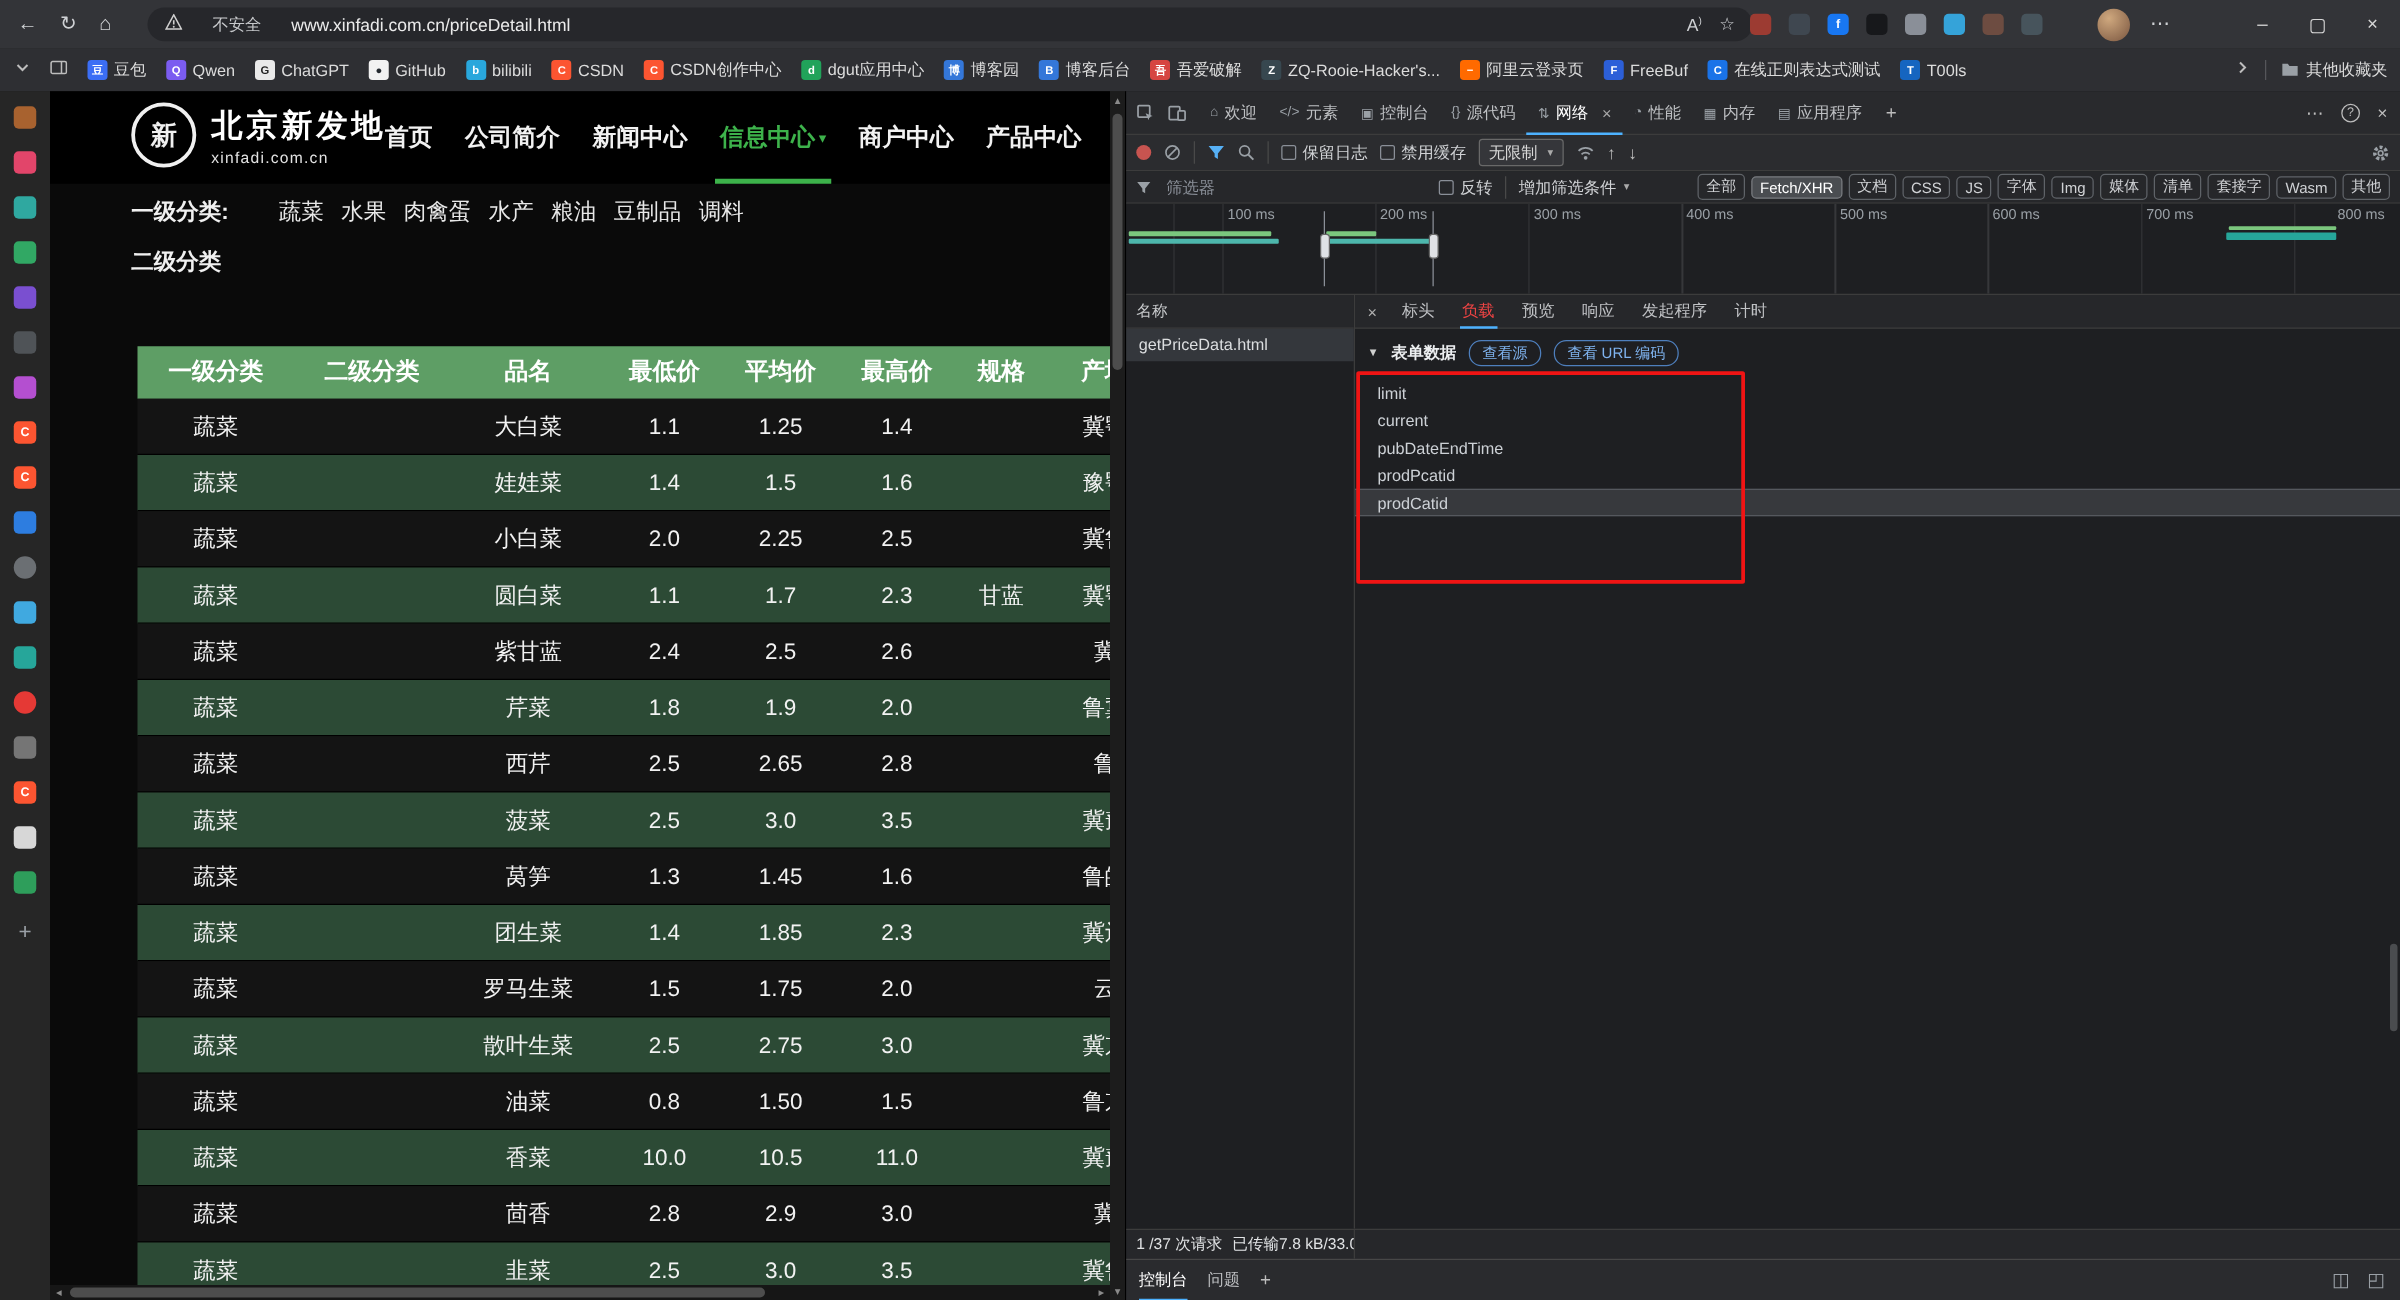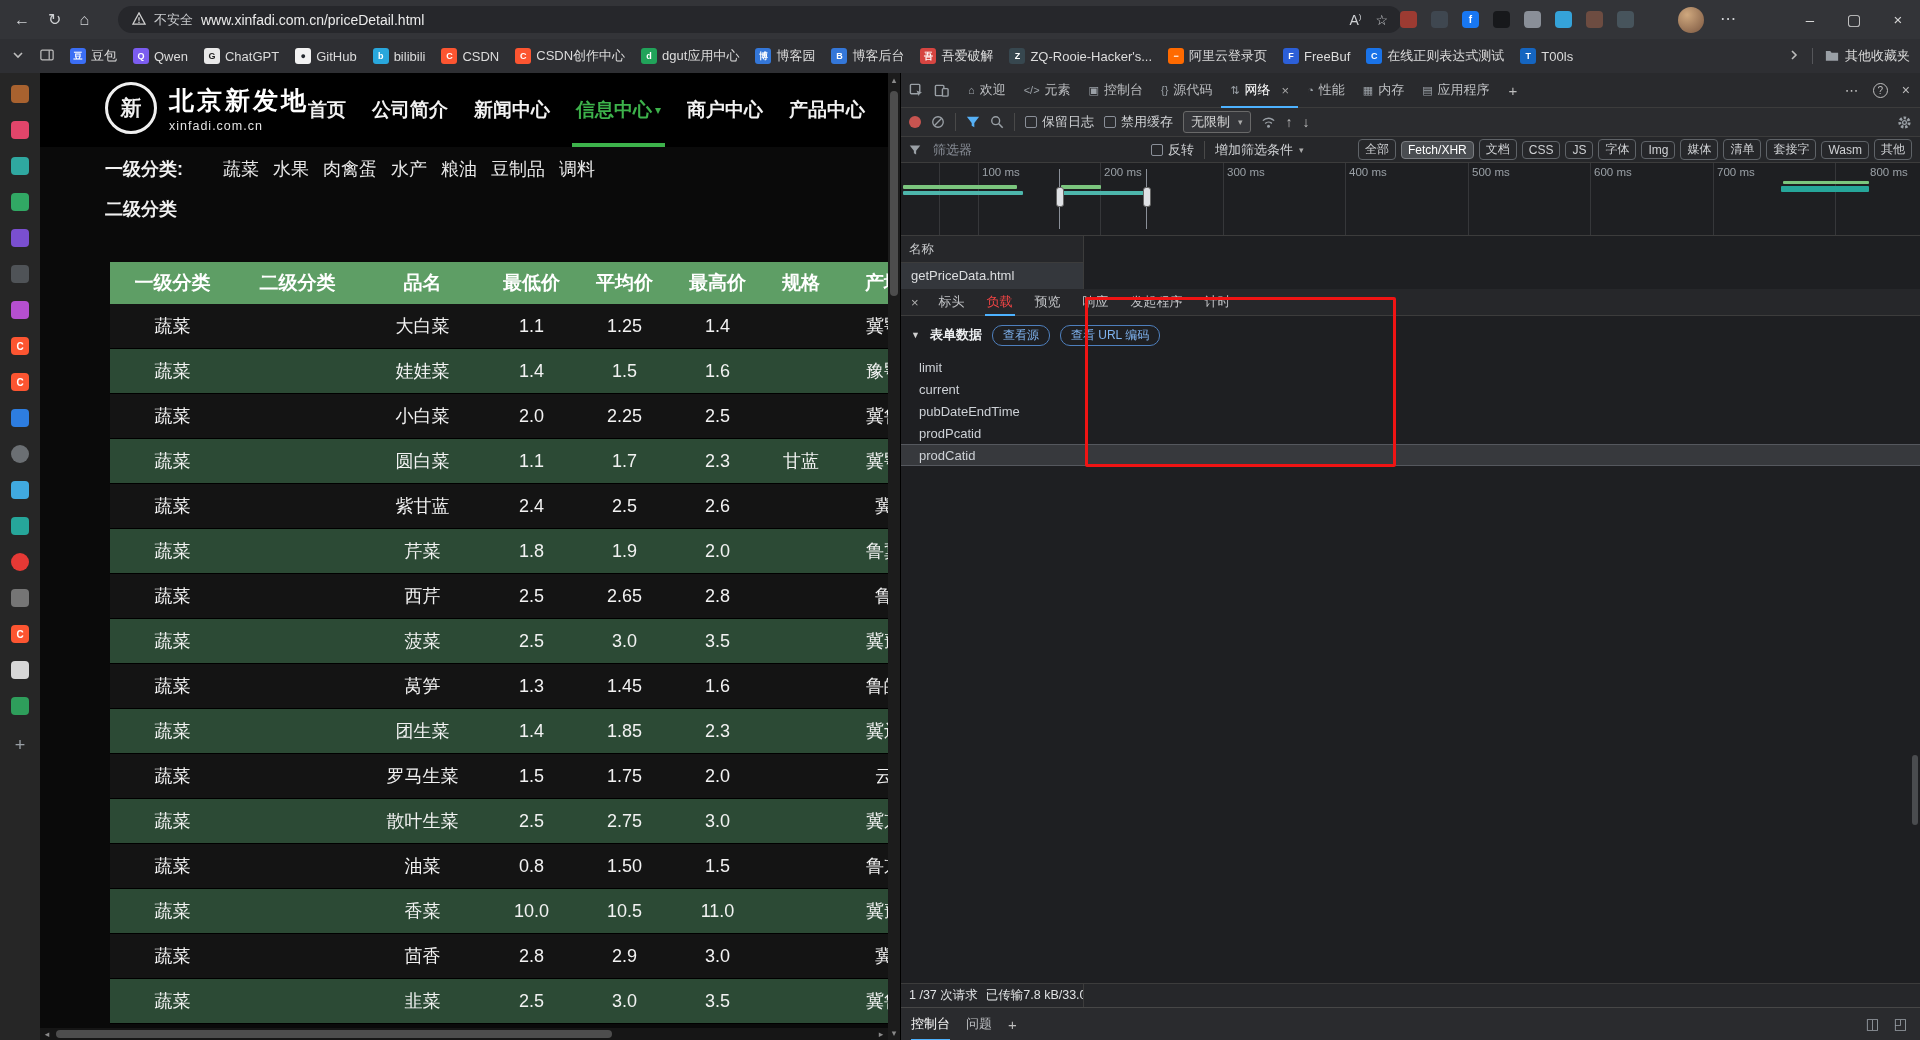--- a/index.html
+++ b/index.html
@@ -3,21 +3,21 @@
 <meta charset="utf-8">
 <style>
   html,body{margin:0;padding:0;background:#000;}
   *{box-sizing:border-box;font-family:"Liberation Sans","DejaVu Sans",sans-serif;}
   .screen{position:relative;width:1920px;height:1040px;background:#1e1e1e;overflow:hidden;color:#ddd;}
 
   
   .topbar{position:absolute;left:0;top:0;width:1920px;height:39px;background:#333438;display:flex;align-items:center;}
   .tb-left{display:flex;align-items:center;gap:18px;padding-left:14px;}
   .nav-glyph{color:#cfd1d4;font-size:16px;line-height:1;cursor:default;}
-  .addressbar{position:absolute;left:118px;top:6px;width:1284px;height:27px;background:#26272b;border-radius:14px;display:flex;align-items:center;padding:0 14px;gap:8px;}
+  .addressbar{position:absolute;left:118px;top:6px;width:1284px;height:27px;background:#26272b;border-radius:14px;display:flex;align-items:center;padding:0 14px;gap:24px;}
   .sec-label{color:#c7c9cc;font-size:13px;}
   .url{color:#ebebeb;font-size:14px;}
   .addr-right{margin-left:auto;display:flex;align-items:center;gap:14px;color:#cfd1d4;font-size:14px;}
   .ext-row{position:absolute;left:1400px;top:11px;display:flex;gap:14px;}
   .ext-icon{width:17px;height:17px;border-radius:4px;display:flex;align-items:center;justify-content:center;color:#fff;font-size:10px;font-weight:bold;}
   .avatar{position:absolute;left:1678px;top:7px;width:26px;height:26px;border-radius:50%;background:radial-gradient(circle at 35% 30%,#cfa87e,#7a5640);}
   .menu-dots{position:absolute;left:1720px;top:9px;color:#cfd1d4;font-size:16px;}
   .wincontrols{position:absolute;right:0;top:0;height:39px;display:flex;}
   .wincontrols span{width:44px;height:39px;display:flex;align-items:center;justify-content:center;color:#d6d6d6;font-size:15px;}
 
@@ -54,21 +54,21 @@
   .site-nav .nav-item:nth-of-type(4){color:#3db24b;}
   .site-nav .nav-item:nth-of-type(4) .caret{display:inline;}
   .site-nav .nav-item:nth-of-type(4)::after{content:"";position:absolute;left:-4px;right:-4px;bottom:0;height:4px;background:#3db24b;}
   .filters{position:absolute;left:65px;top:84px;}
   .f-row{display:flex;align-items:flex-start;gap:40px;}
   .f-label{color:#f0f0f0;font-size:18px;font-weight:bold;white-space:nowrap;}
   .f-opts{display:flex;gap:14px;}
   .f-opt{color:#e8e8e8;font-size:18px;white-space:nowrap;}
   .f-row2{margin-top:16px;color:#f0f0f0;font-size:18px;font-weight:bold;}
   .f-row3{margin-top:14px;color:#9ccc2e;font-size:17px;}
-  .ptable{position:absolute;left:70px;top:189px;width:820px;}
+  .ptable{position:absolute;left:70px;top:204px;width:820px;}
   .t-head{display:flex;height:42px;background:#5e9e65;}
   .t-head .th{line-height:42px;text-align:center;color:#fff;font-size:19px;font-weight:bold;}
   .t-row{display:flex;height:45px;border-bottom:1px solid #000;}
   .t-row .td{line-height:44px;text-align:center;color:#f2f2f2;font-size:18px;overflow:hidden;white-space:nowrap;}
   .t-body .t-row:nth-of-type(odd){background:#141414;}
   .t-body .t-row:nth-of-type(even){background:#2c4a35;}
   .t-head .th:nth-of-type(-n+3),.t-row .td:nth-of-type(-n+3){width:125px;}
   .t-head .th:nth-of-type(n+4):nth-of-type(-n+6),.t-row .td:nth-of-type(n+4):nth-of-type(-n+6){width:93px;}
   .t-head .th:nth-of-type(7),.t-row .td:nth-of-type(7){width:74px;}
   .t-head .th:nth-of-type(8),.t-row .td:nth-of-type(8){width:92px;}
@@ -127,21 +127,21 @@
   .tlbar{position:absolute;height:4px;border-radius:1px;}
   .b1{left:2px;top:22px;width:114px;background:#7bc67e;}
   .b2{left:2px;top:28px;width:120px;background:#4db6ac;}
   .b3{left:160px;top:22px;width:40px;background:#7bc67e;}
   .b4{left:160px;top:28px;width:85px;background:#4db6ac;}
   .b5{left:882px;top:18px;width:86px;height:3px;background:#7bc67e;}
   .b6{left:880px;top:23px;width:88px;height:6px;background:#26a69a;}
   .tlhandle{position:absolute;top:6px;bottom:6px;width:1px;background:#8a8f98;}
   .tlhandle::after{content:"";position:absolute;top:18px;left:-3px;width:6px;height:18px;border-radius:3px;background:#dfe1e5;border:1px solid #666;}
   .h1{left:158px;} .h2{left:245px;}
-  .dt-body{position:absolute;left:0;top:163px;right:0;bottom:57px;display:flex;flex-direction:column;}
+  .dt-body{position:absolute;left:0;top:163px;right:0;bottom:57px;display:flex;}
   .dt-requests{width:183px;border-right:1px solid #3c3c3c;background:#1e1f22;}
   .req-header{height:27px;line-height:27px;padding-left:8px;background:#26272a;border-bottom:1px solid #3c3c3c;font-size:12.5px;color:#c8cacc;}
   .req-row{height:26px;line-height:26px;padding-left:10px;background:#34373c;color:#dcdee0;font-size:13px;white-space:nowrap;overflow:hidden;}
   .dt-detail{flex:1;position:relative;}
   .detail-tabs{height:27px;background:#26272a;border-bottom:1px solid #3c3c3c;display:flex;align-items:center;gap:18px;padding-left:10px;}
   .dx{color:#b0b0b0;font-size:13px;}
   .dtabs{display:flex;align-items:center;gap:18px;height:27px;}
   .dtab{height:27px;line-height:26px;color:#c0c2c5;font-size:13px;padding:0 2px;white-space:nowrap;}
   .dtabs .dtab:nth-of-type(2){color:#ef4444;box-shadow:inset 0 -2px 0 #4db2ff;}
   .payload{padding:6px 0 0 10px;}

